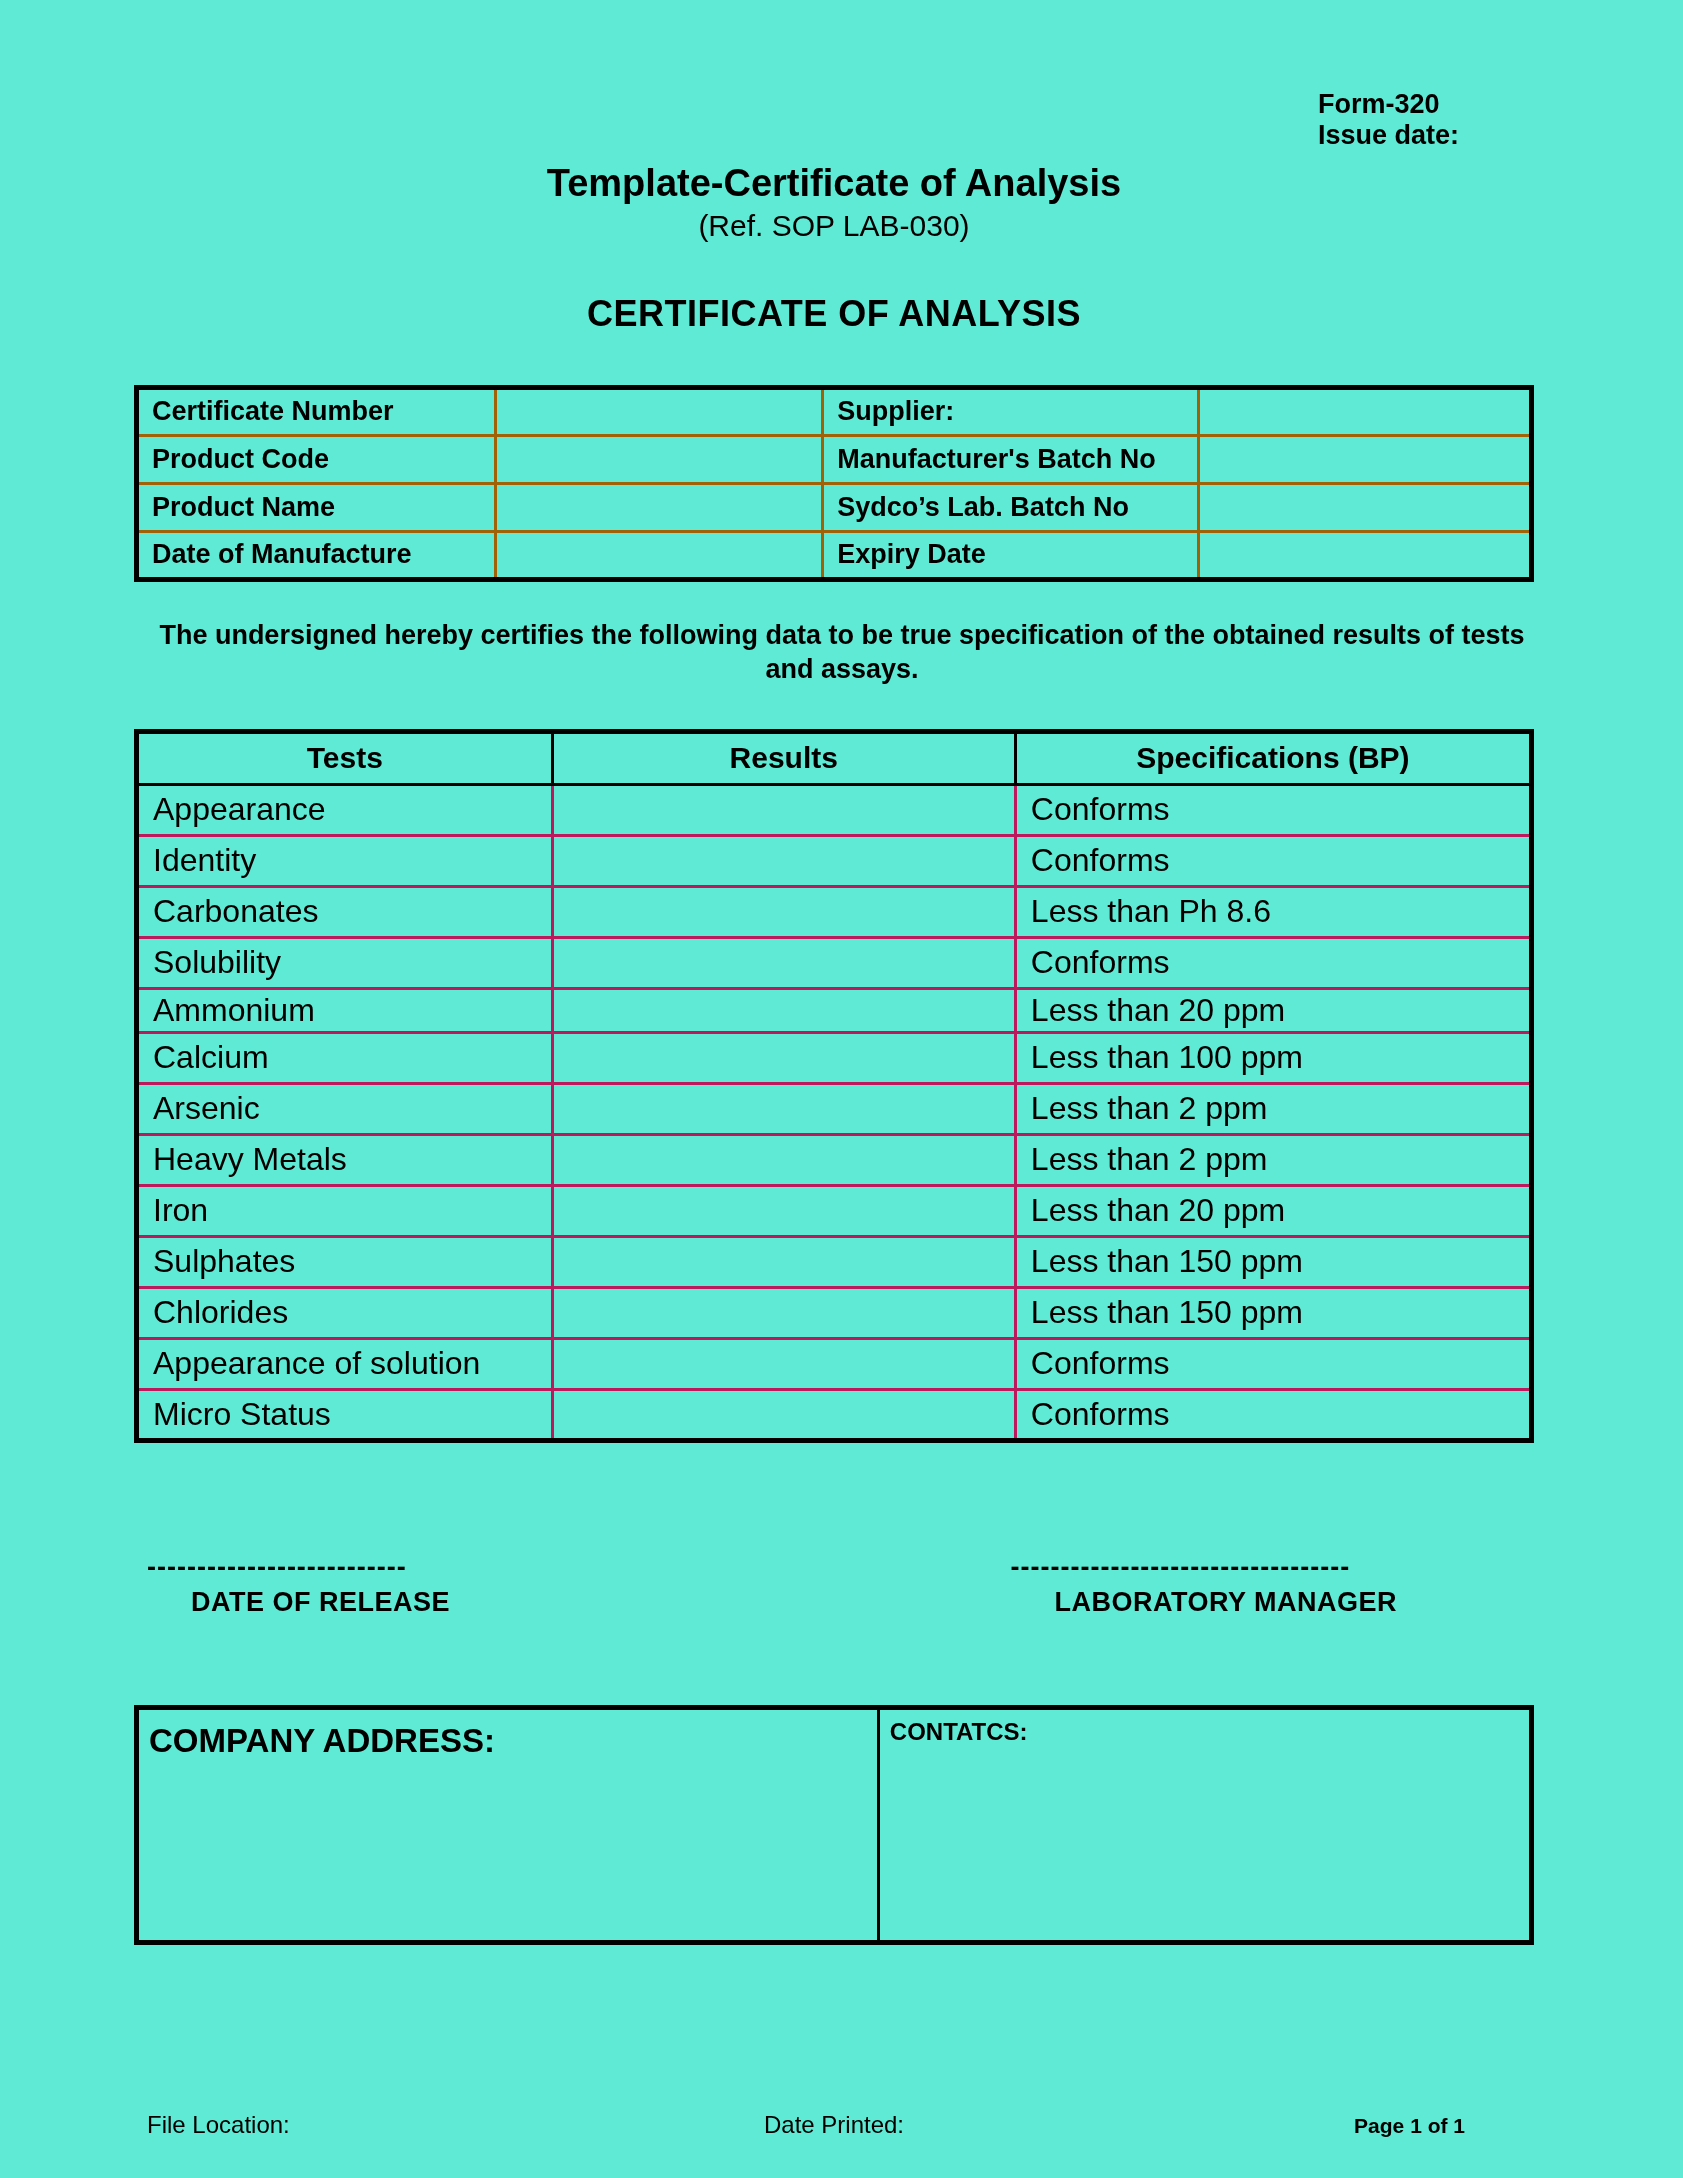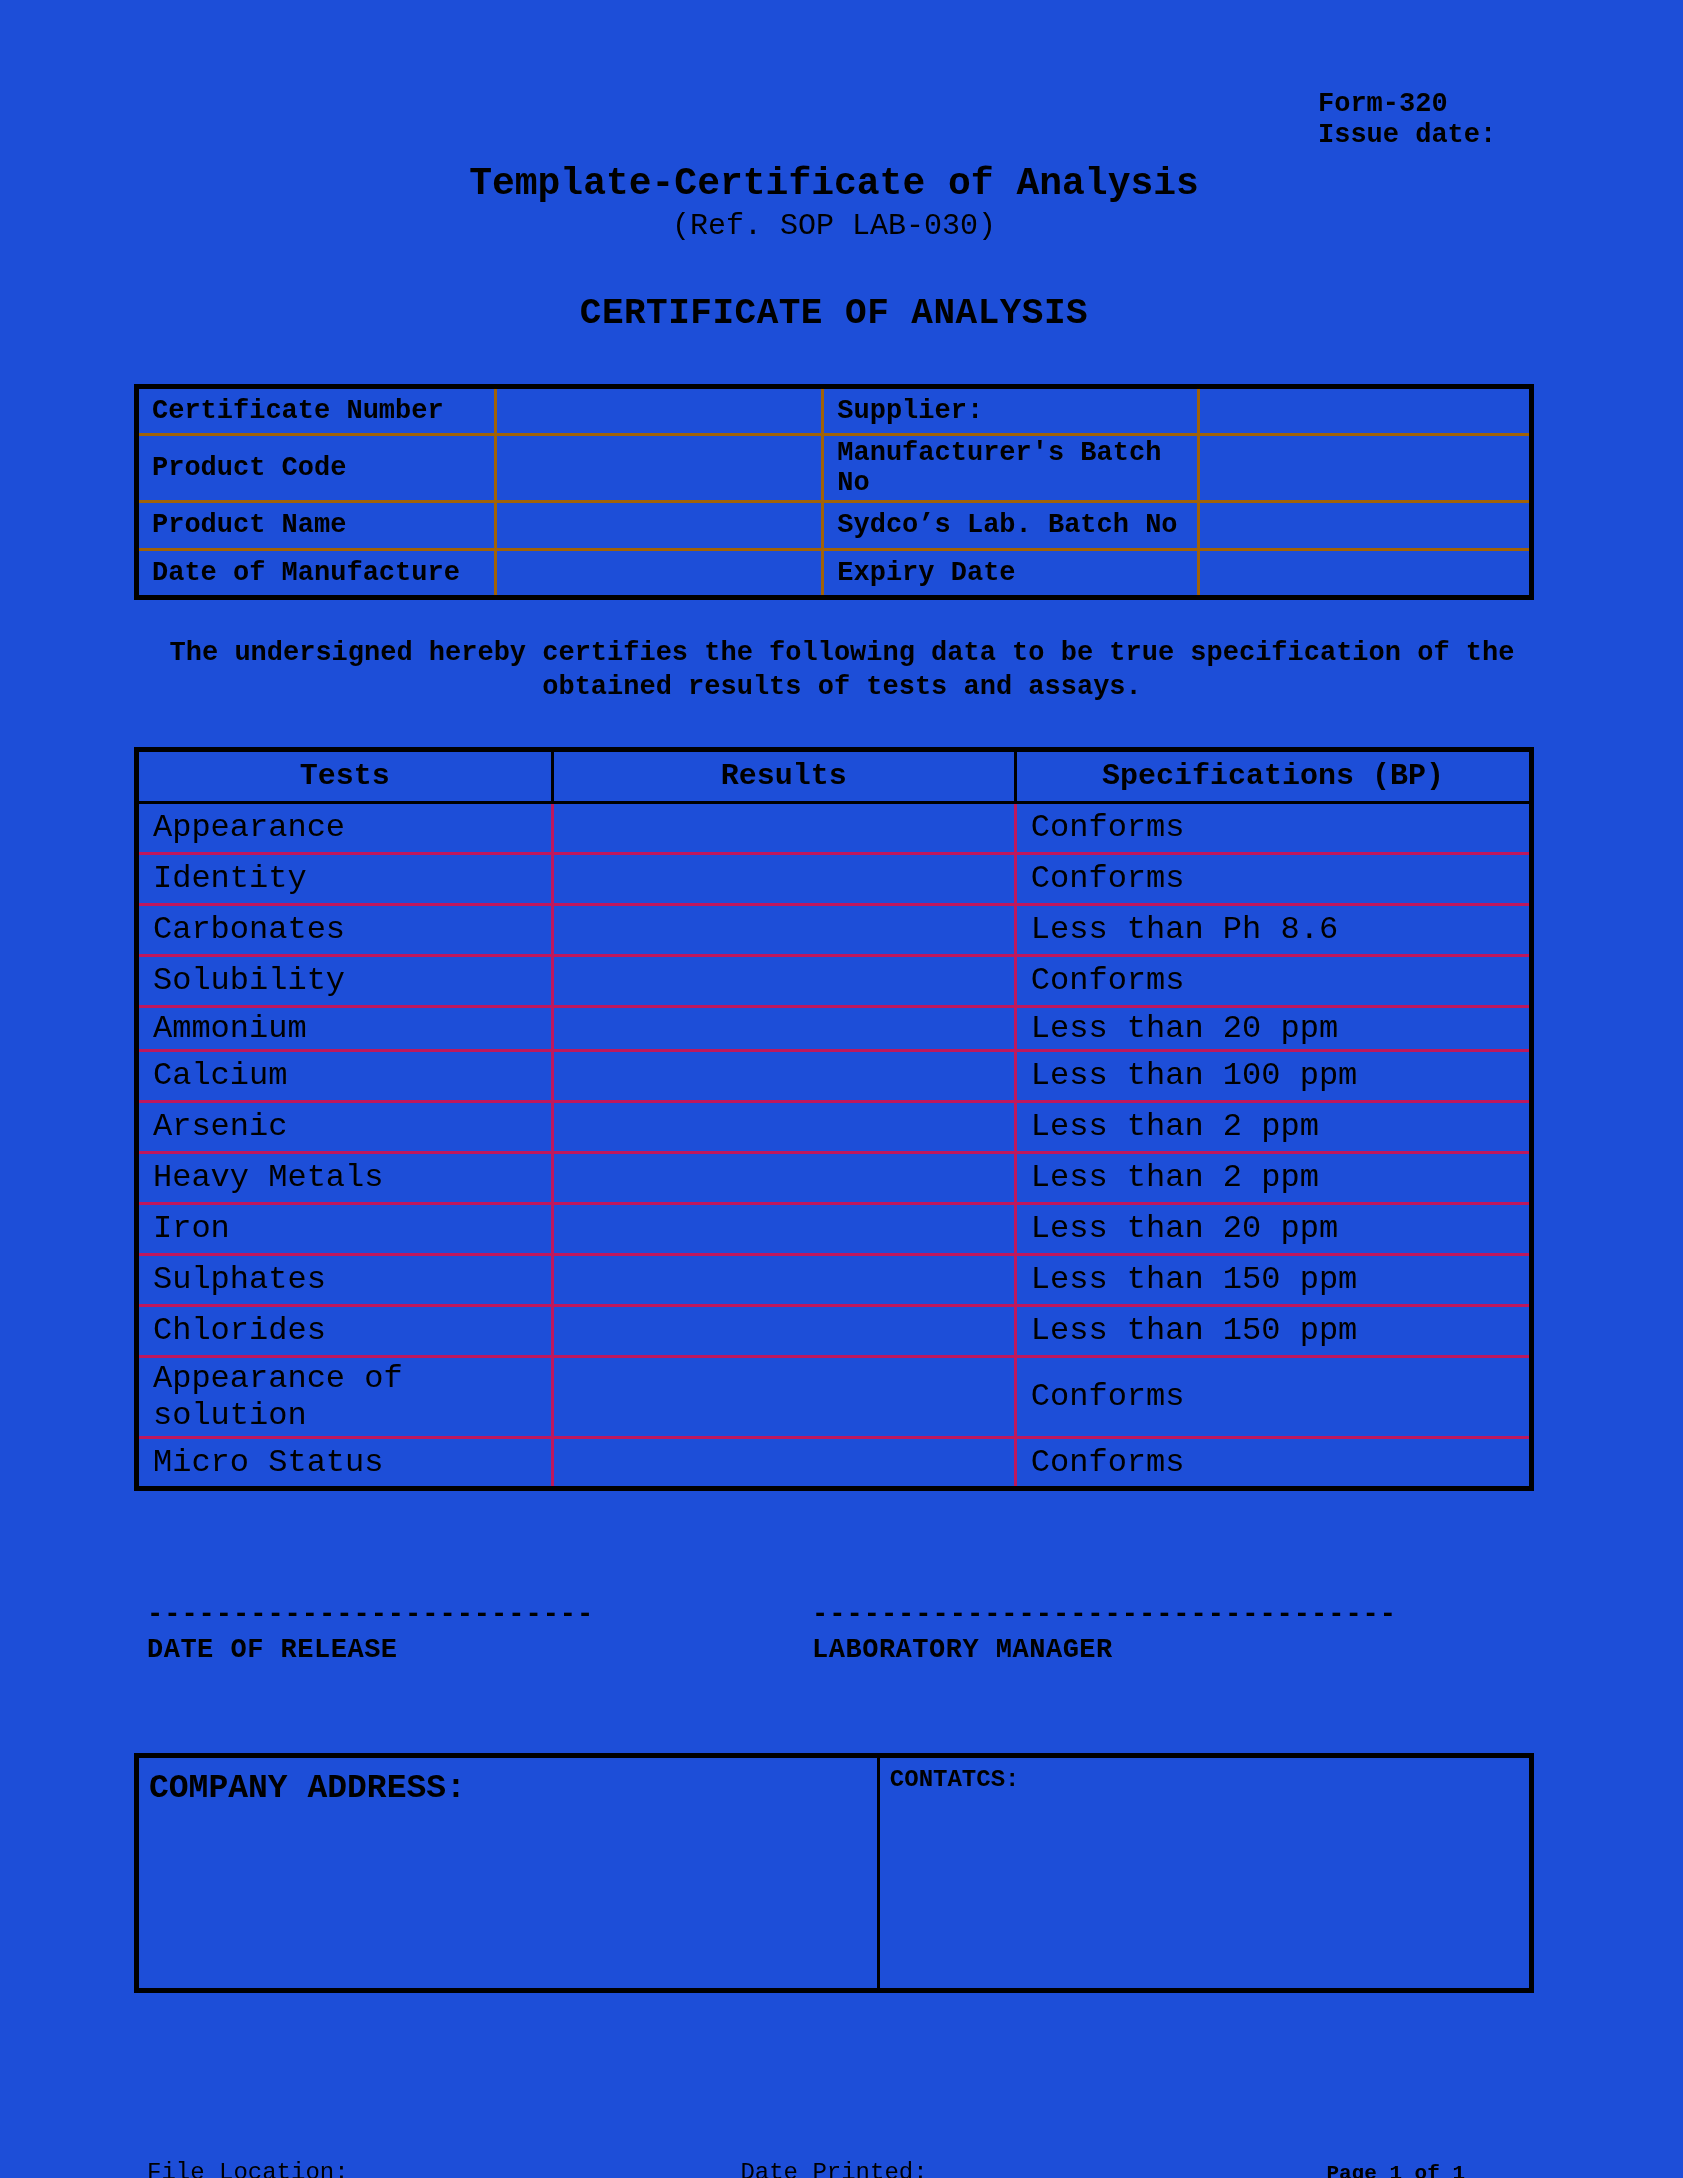--- a/index.html
+++ b/index.html
@@ -1,23 +1,23 @@
 <!DOCTYPE html>
 <html><head>
 <meta charset="utf-8">
 <style>
   * { margin: 0; padding: 0; box-sizing: border-box; }
   html, body { background: #888; }
   .page {
     position: relative;
     width: 1683px;
     height: 2178px;
-    background: #1d4ed8;
+    background: #5eead4;
     color: #000000;
-    font-family: Liberation Mono, monospace;
+    font-family: Liberation Sans, sans-serif;
     padding: 89px 149px 0 134px;
     overflow: hidden;
   }
   
   .form-meta {
     width: 216px;
     margin-left: auto;
     font-size: 27px;
     font-weight: bold;
     line-height: 1.16;
@@ -39,21 +39,21 @@
 
   .results-table { margin-top: 42px; border: 5px solid #000; }
   .results-table th { border: 3px solid #000; height: 53px; font-size: 30px; font-weight: bold; text-align: center; vertical-align: middle; }
   .results-table td { border: 3px solid #be185d; height: 51px; font-size: 32px; vertical-align: middle; padding: 2px 6px 2px 14px; }
   .results-table tr.compact td { height: 36px; }
 
   
   .signature-row { display: flex; margin-top: 111px; font-weight: bold; font-size: 27px; }
   .signature-block { line-height: 1.0; }
   .signature-block .sig-line { font-size: 27px; letter-spacing: 1px; white-space: nowrap; }
-  .signature-block .sig-label { margin-top: 8px; letter-spacing: 0.5px; }
+  .signature-block .sig-label { margin-top: 8px; letter-spacing: 0.5px; margin-left: 44px; }
   .sig-left { margin-left: 13px; }
   .sig-right { margin-left: auto; margin-right: 137px; }
 
   
   .address-box { display: grid; grid-template-columns: 53.3% 46.7%; margin-top: 89px; border: 5px solid #000; height: 240px; }
   .address-cell { padding: 12px 10px; }
   .address-cell.left { border-right: 3px solid #000; font-size: 33px; font-weight: bold; }
   .address-cell.right { font-size: 24px; font-weight: bold; padding-top: 8px; }
 
   

